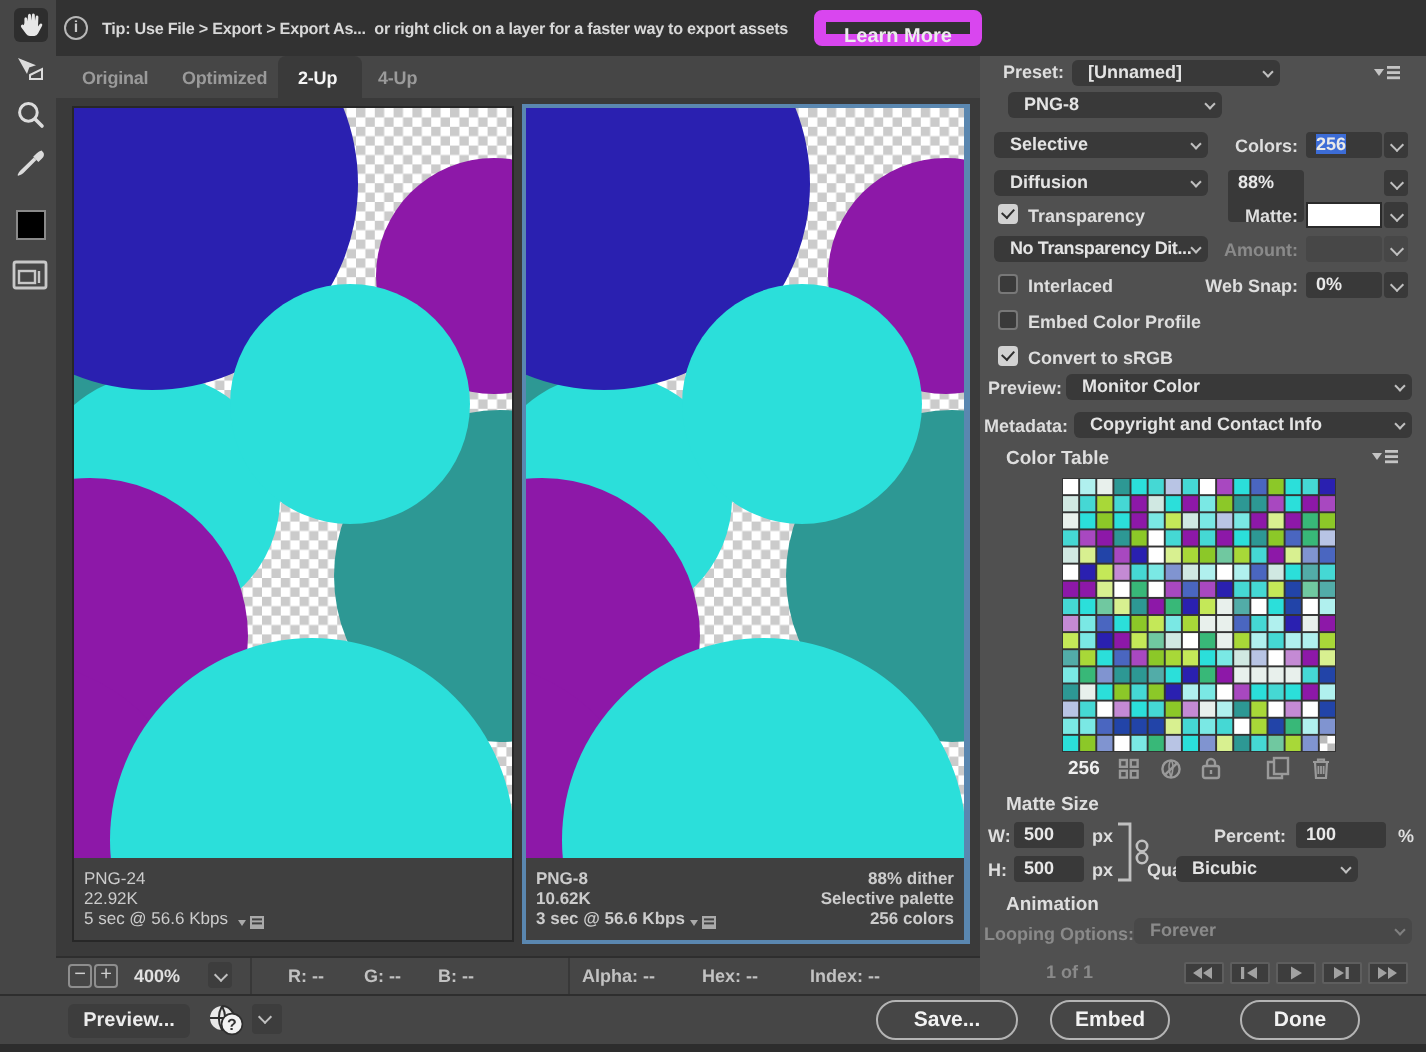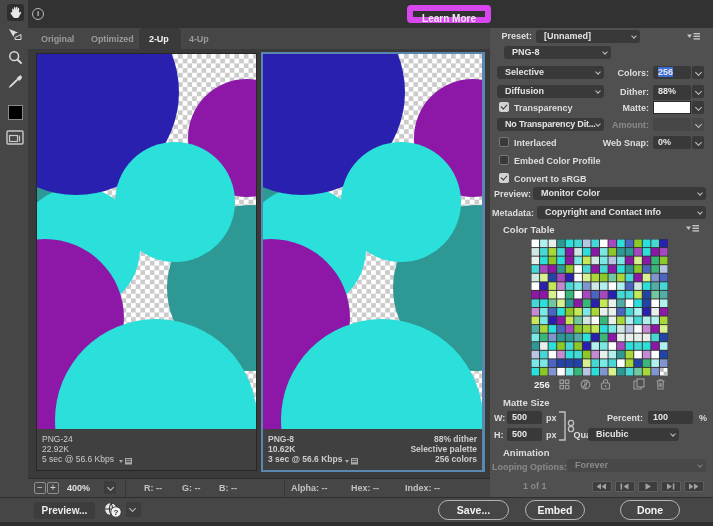--- a/index.html
+++ b/index.html
@@ -16,20 +16,21 @@
 .cb.on:before{content:"";position:absolute;left:2px;top:2.2px;width:5px;height:3px;border-left:1.6px solid #2e2e2e;border-bottom:1.6px solid #2e2e2e;transform:rotate(-48deg)}
 .cb.off{background:#3a3a3a;border:1px solid #787878}
 .pill{position:absolute;height:20px;border:1px solid #b4b4b4;border-radius:10px;color:#f2f2f2;font-size:10.5px;font-weight:bold;text-align:center}
 .dis{color:#8a8a8a!important}
 .pm{position:absolute;width:13px;height:9px}
 </style></head><body>
 <div id="win">
 
 <div class="abs" style="left:28px;top:0;width:685px;height:28px;background:#323232"></div>
 <div class="abs" style="left:32px;top:8px;width:12px;height:12px;border:1px solid #b8b8b8;border-radius:50%;color:#c8c8c8;font-size:8px;font-weight:bold;text-align:center;line-height:10px;">i</div>
+<div class="abs" style="left:51px;top:10px;font-size:8.1px;font-weight:bold;color:#d8d8d8;letter-spacing:-.13px">Tip: Use File &gt; Export &gt; Export As...&nbsp; or right click on a layer for a faster way to export assets</div>
 <div class="abs" style="left:407px;top:5px;width:84px;height:18px;border:6px solid #d946ef;border-radius:4px;color:#ececec;font-size:10px;font-weight:bold;text-align:center;line-height:16px">Learn More</div>
 
 <div class="abs" style="left:0;top:0;width:28px;height:478px;background:#464646"></div>
 <div class="abs" style="left:7px;top:4px;width:17px;height:17px;background:#2e2e2e;border-radius:3px"></div>
 <svg class="abs" style="left:9px;top:6px" width="13" height="13" viewBox="0 0 13 13">
       <path fill="#e8e8e8" d="M3.2 5.5 L3.2 3.4 Q3.2 2.6 3.9 2.6 Q4.5 2.6 4.6 3.4 L4.8 4.6 L5 1.7 Q5.1 .9 5.8 .9 Q6.4 .9 6.5 1.7 L6.7 4.3 L7 1.4 Q7.1 .7 7.7 .7 Q8.4 .7 8.4 1.5 L8.5 4.4 L8.9 2.3 Q9 1.6 9.6 1.7 Q10.2 1.8 10.2 2.5 L10 7.2 L10.8 6.1 Q11.3 5.5 11.9 5.9 Q12.4 6.3 12 7 L10 10.8 Q9.4 12 8.2 12 L5.9 12 Q4.8 12 4.1 11 L1.6 7.6 Q1.2 7 1.7 6.5 Q2.3 6 2.9 6.6 Z"></path>
     </svg>
 <svg class="abs" style="left:8px;top:28px" width="14" height="13" viewBox="0 0 14 13">
       <path fill="#dcdcdc" d="M1 1 L5.5 9 L6.6 5.8 L10 4.6 Z"></path>
       <path fill="none" stroke="#dcdcdc" stroke-width="1" d="M7 9.5 L13 6.5 L13 11.5 L7 11.5 Z"></path>
@@ -120,21 +121,21 @@
 
 <div class="dd" style="left:504px;top:46px;width:107px;height:13px">PNG-8<span class="chev"></span></div>
 
 <div class="dd" style="left:497px;top:66px;width:107px;height:13px">Selective<span class="chev"></span></div>
 <div class="lbl rlbl" style="left:577px;top:68px;width:72px">Colors:</div>
 <div class="inp" style="left:653px;top:66px;width:38px;height:13px"><span style="background:#3c6cd6">256</span></div>
 <div class="stp" style="left:692px;top:66px;height:13px"></div>
 
 <div class="dd" style="left:497px;top:85px;width:107px;height:13px">Diffusion<span class="chev"></span></div>
 <div class="lbl rlbl" style="left:577px;top:87px;width:72px">Dither:</div>
-<div class="inp" style="left:653px;top:85px;width:38px;height:15px">88%</div>
+<div class="inp" style="left:614px;top:85px;width:38px;height:26px">88%</div>
 <div class="stp" style="left:692px;top:85px;height:13px"></div>
 
 <div class="cb on" style="left:499px;top:102px"></div>
 <div class="lbl" style="left:514px;top:103px">Transparency</div>
 <div class="lbl rlbl" style="left:577px;top:103px;width:72px">Matte:</div>
 <div class="abs" style="left:653px;top:101px;width:38px;height:13px;background:#fff;border:1px solid #2a2a2a"></div>
 <div class="stp" style="left:692px;top:101px;height:13px"></div>
 
 <div class="dd" style="left:497px;top:118px;width:107px;height:13px;overflow:hidden;padding-right:13px;letter-spacing:-.2px">No Transparency Dit...<span class="chev"></span></div>
 <div class="lbl rlbl dis" style="left:577px;top:120px;width:72px">Amount:</div>

